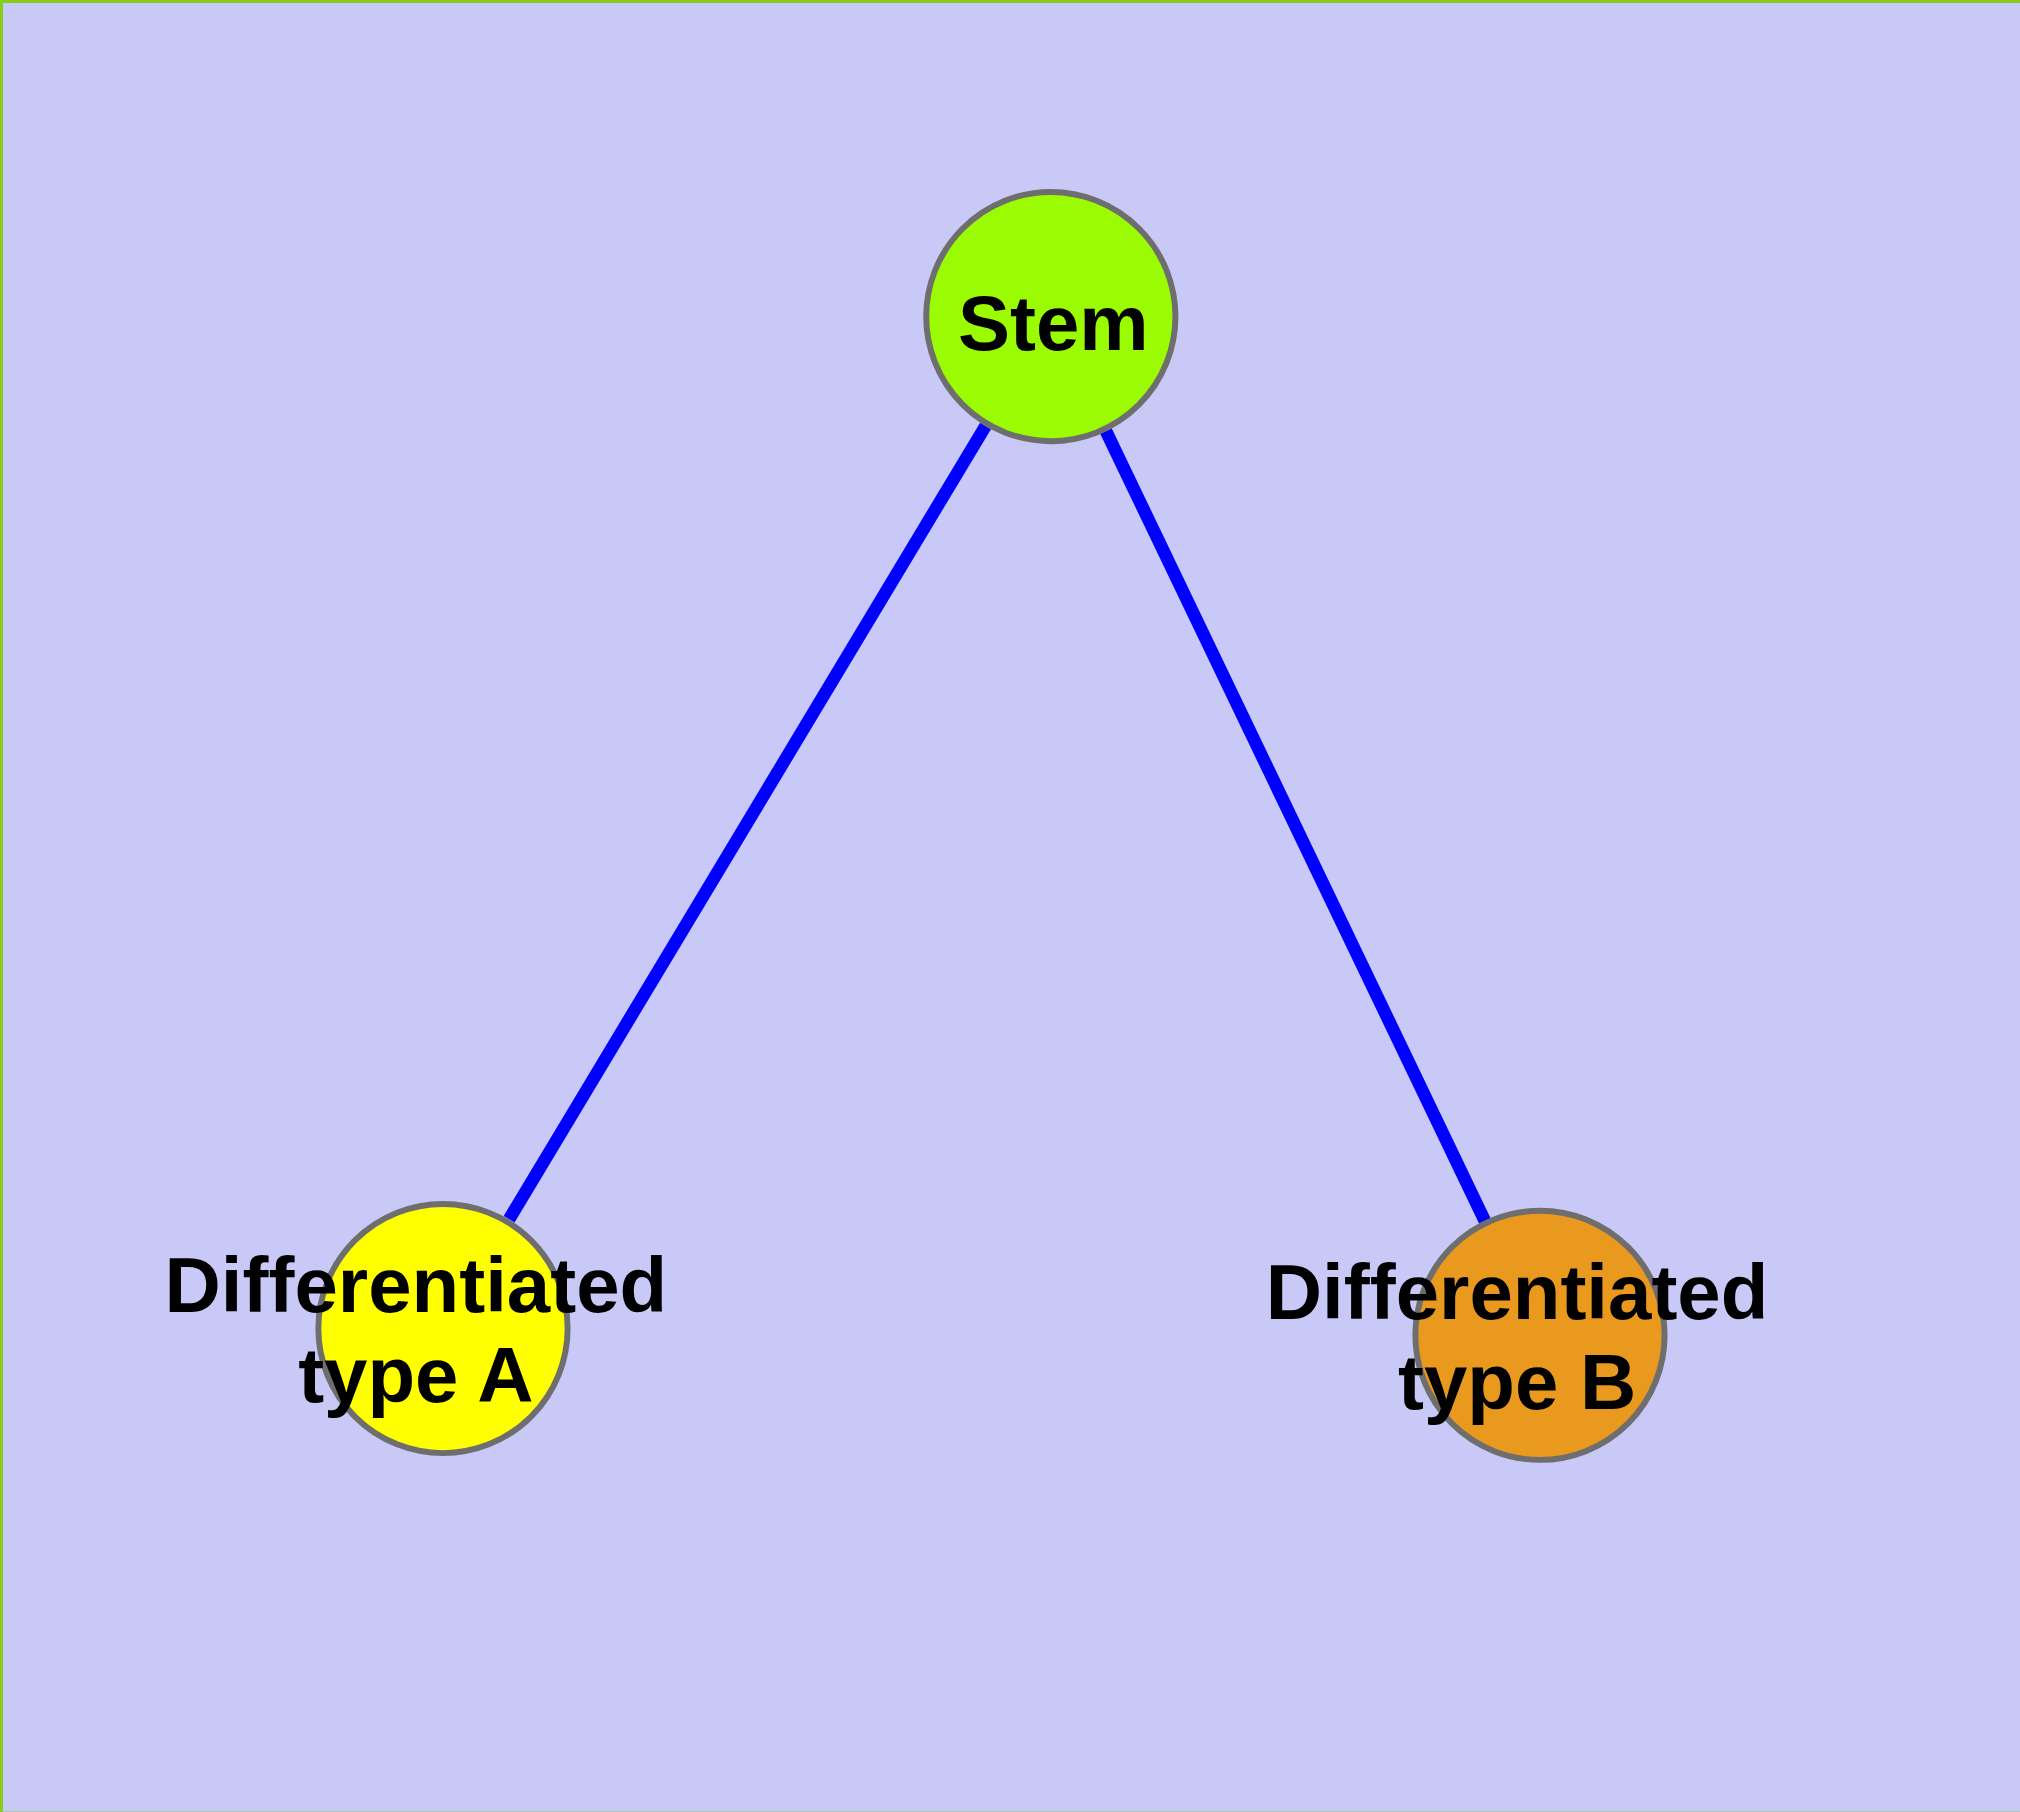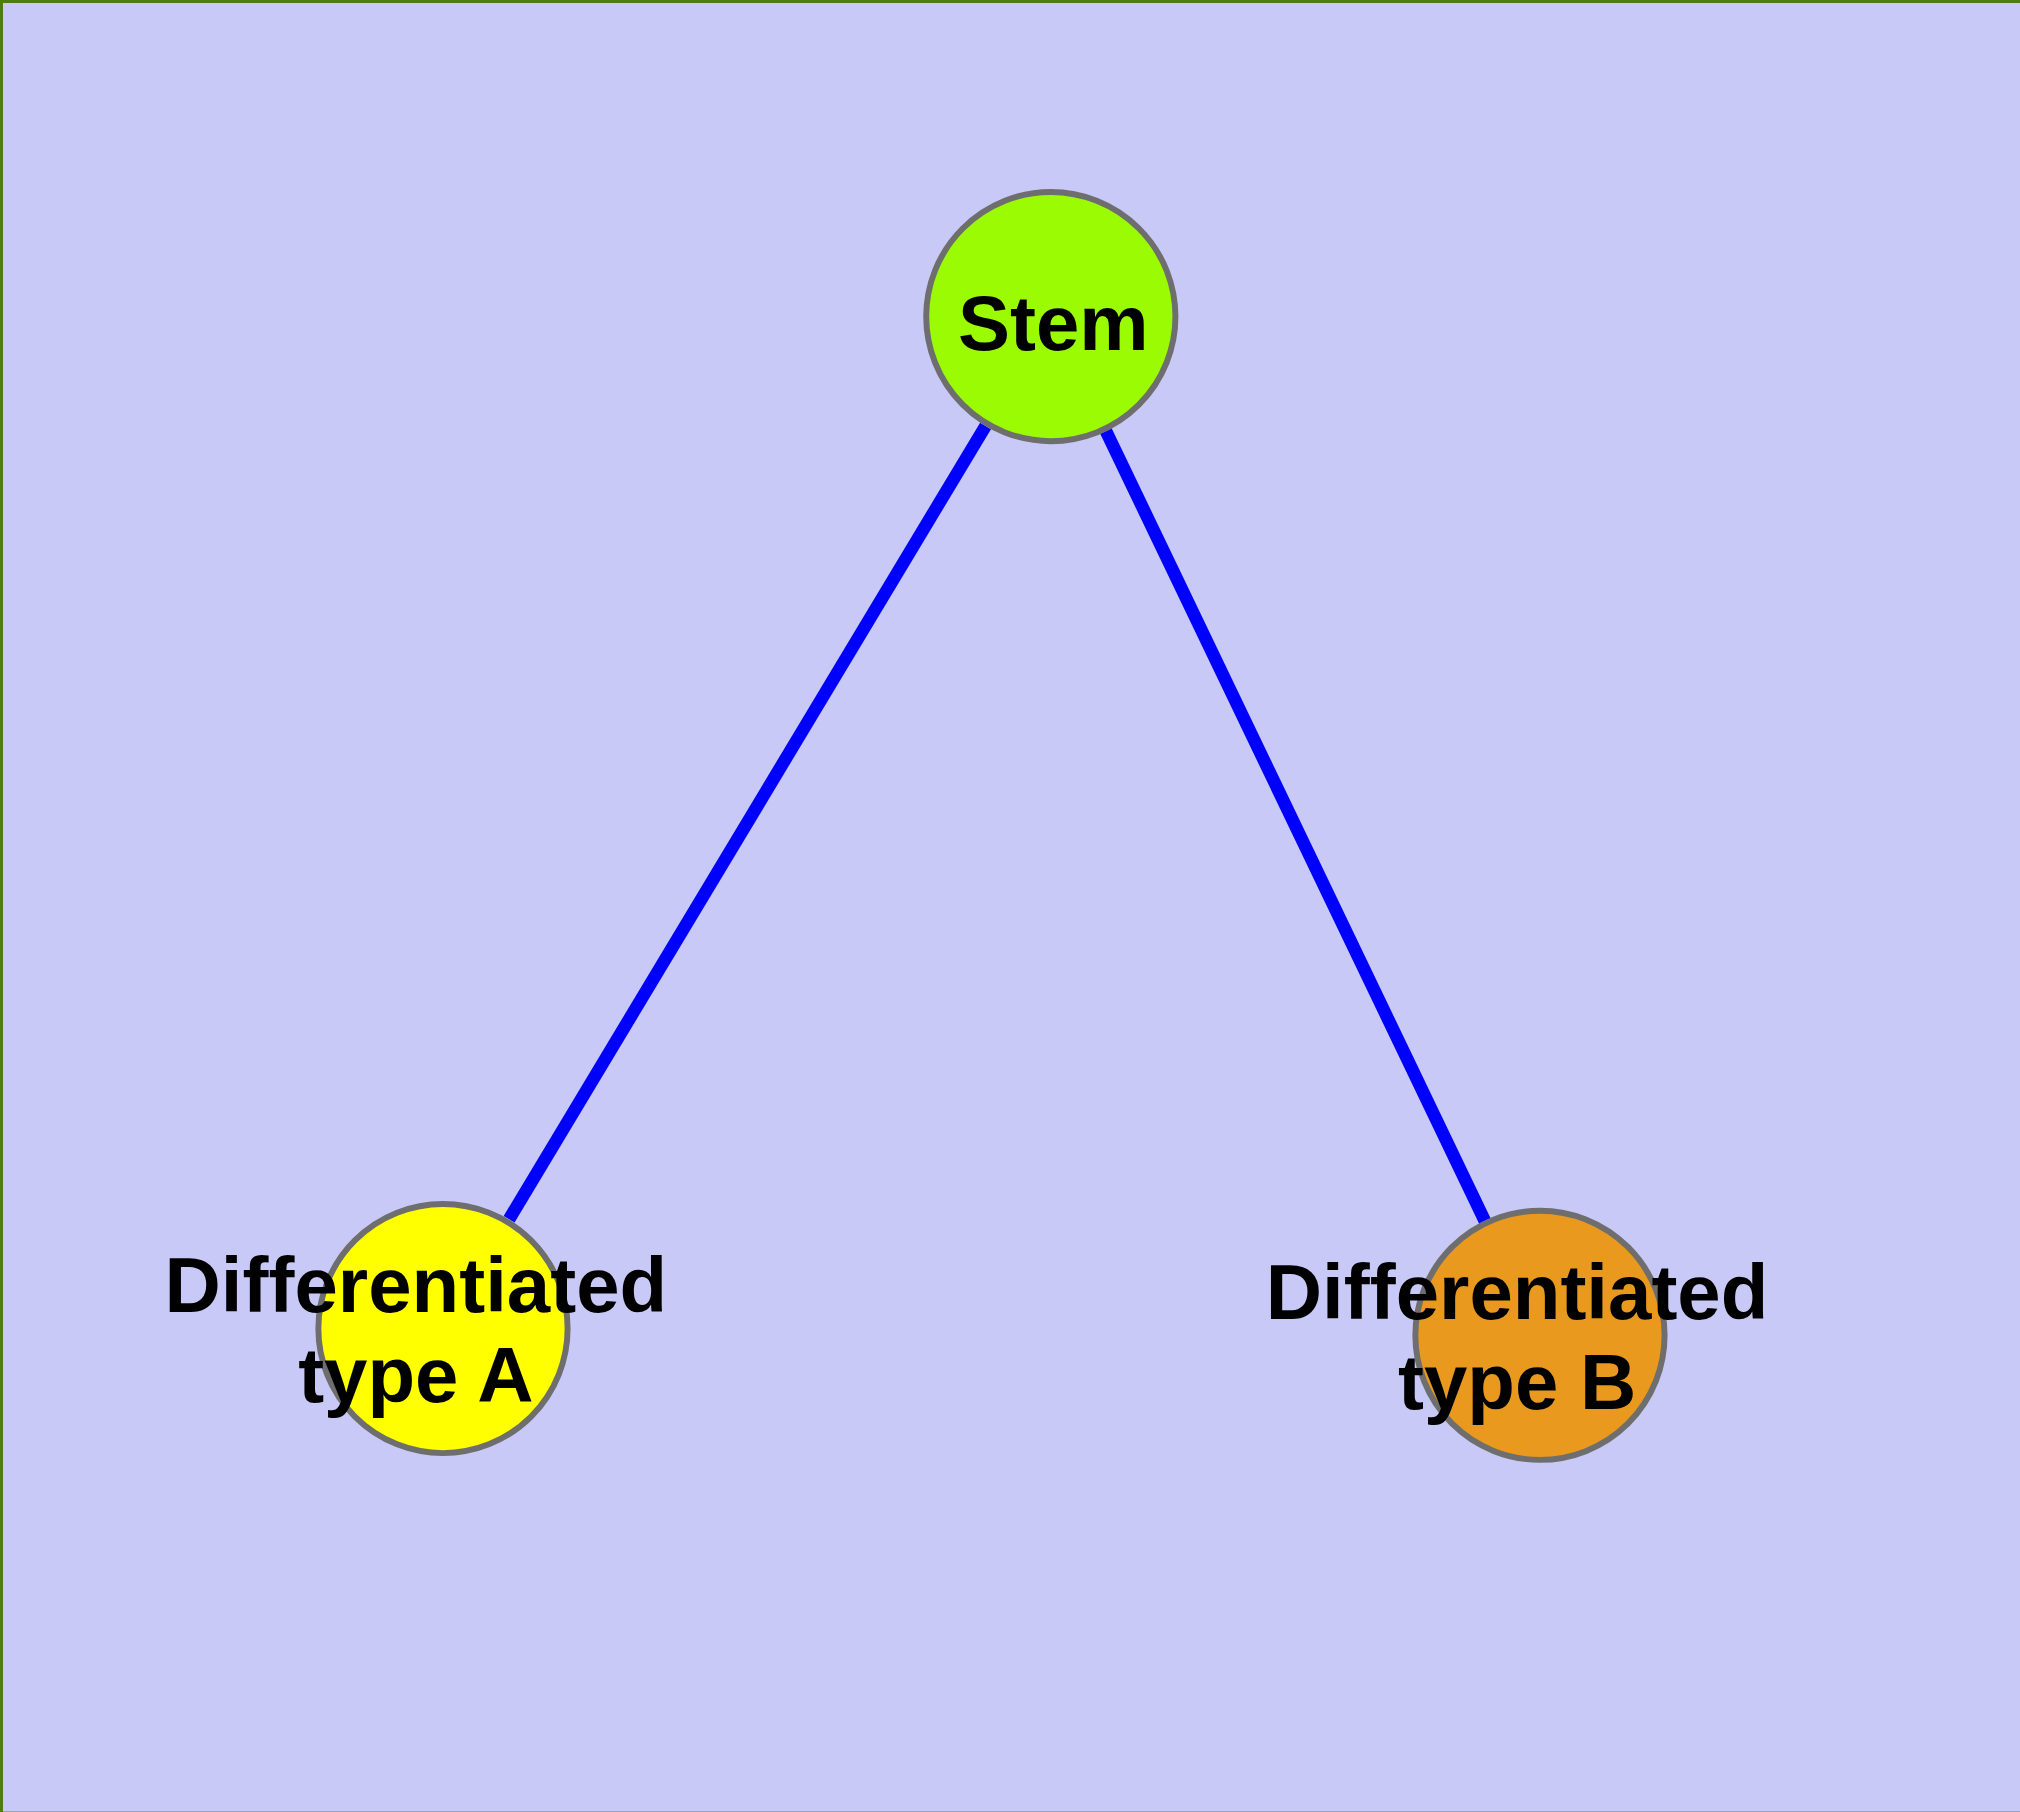--- a/index.html
+++ b/index.html
@@ -4,21 +4,21 @@
 <style>
   html, body {
     margin: 0;
     padding: 0;
     background: #ffffff;
   }
   #canvas {
     position: relative;
     width: 2021px;
     height: 1812px;
-    background: #4d7c0f;
+    background: #84cc16;
     overflow: hidden;
     font-family: "Liberation Sans", "DejaVu Sans", sans-serif;
   }
   
   #plot-area {
     position: absolute;
     left: 2.5px;
     top: 3.4px;
     right: 0;
     bottom: 0;

